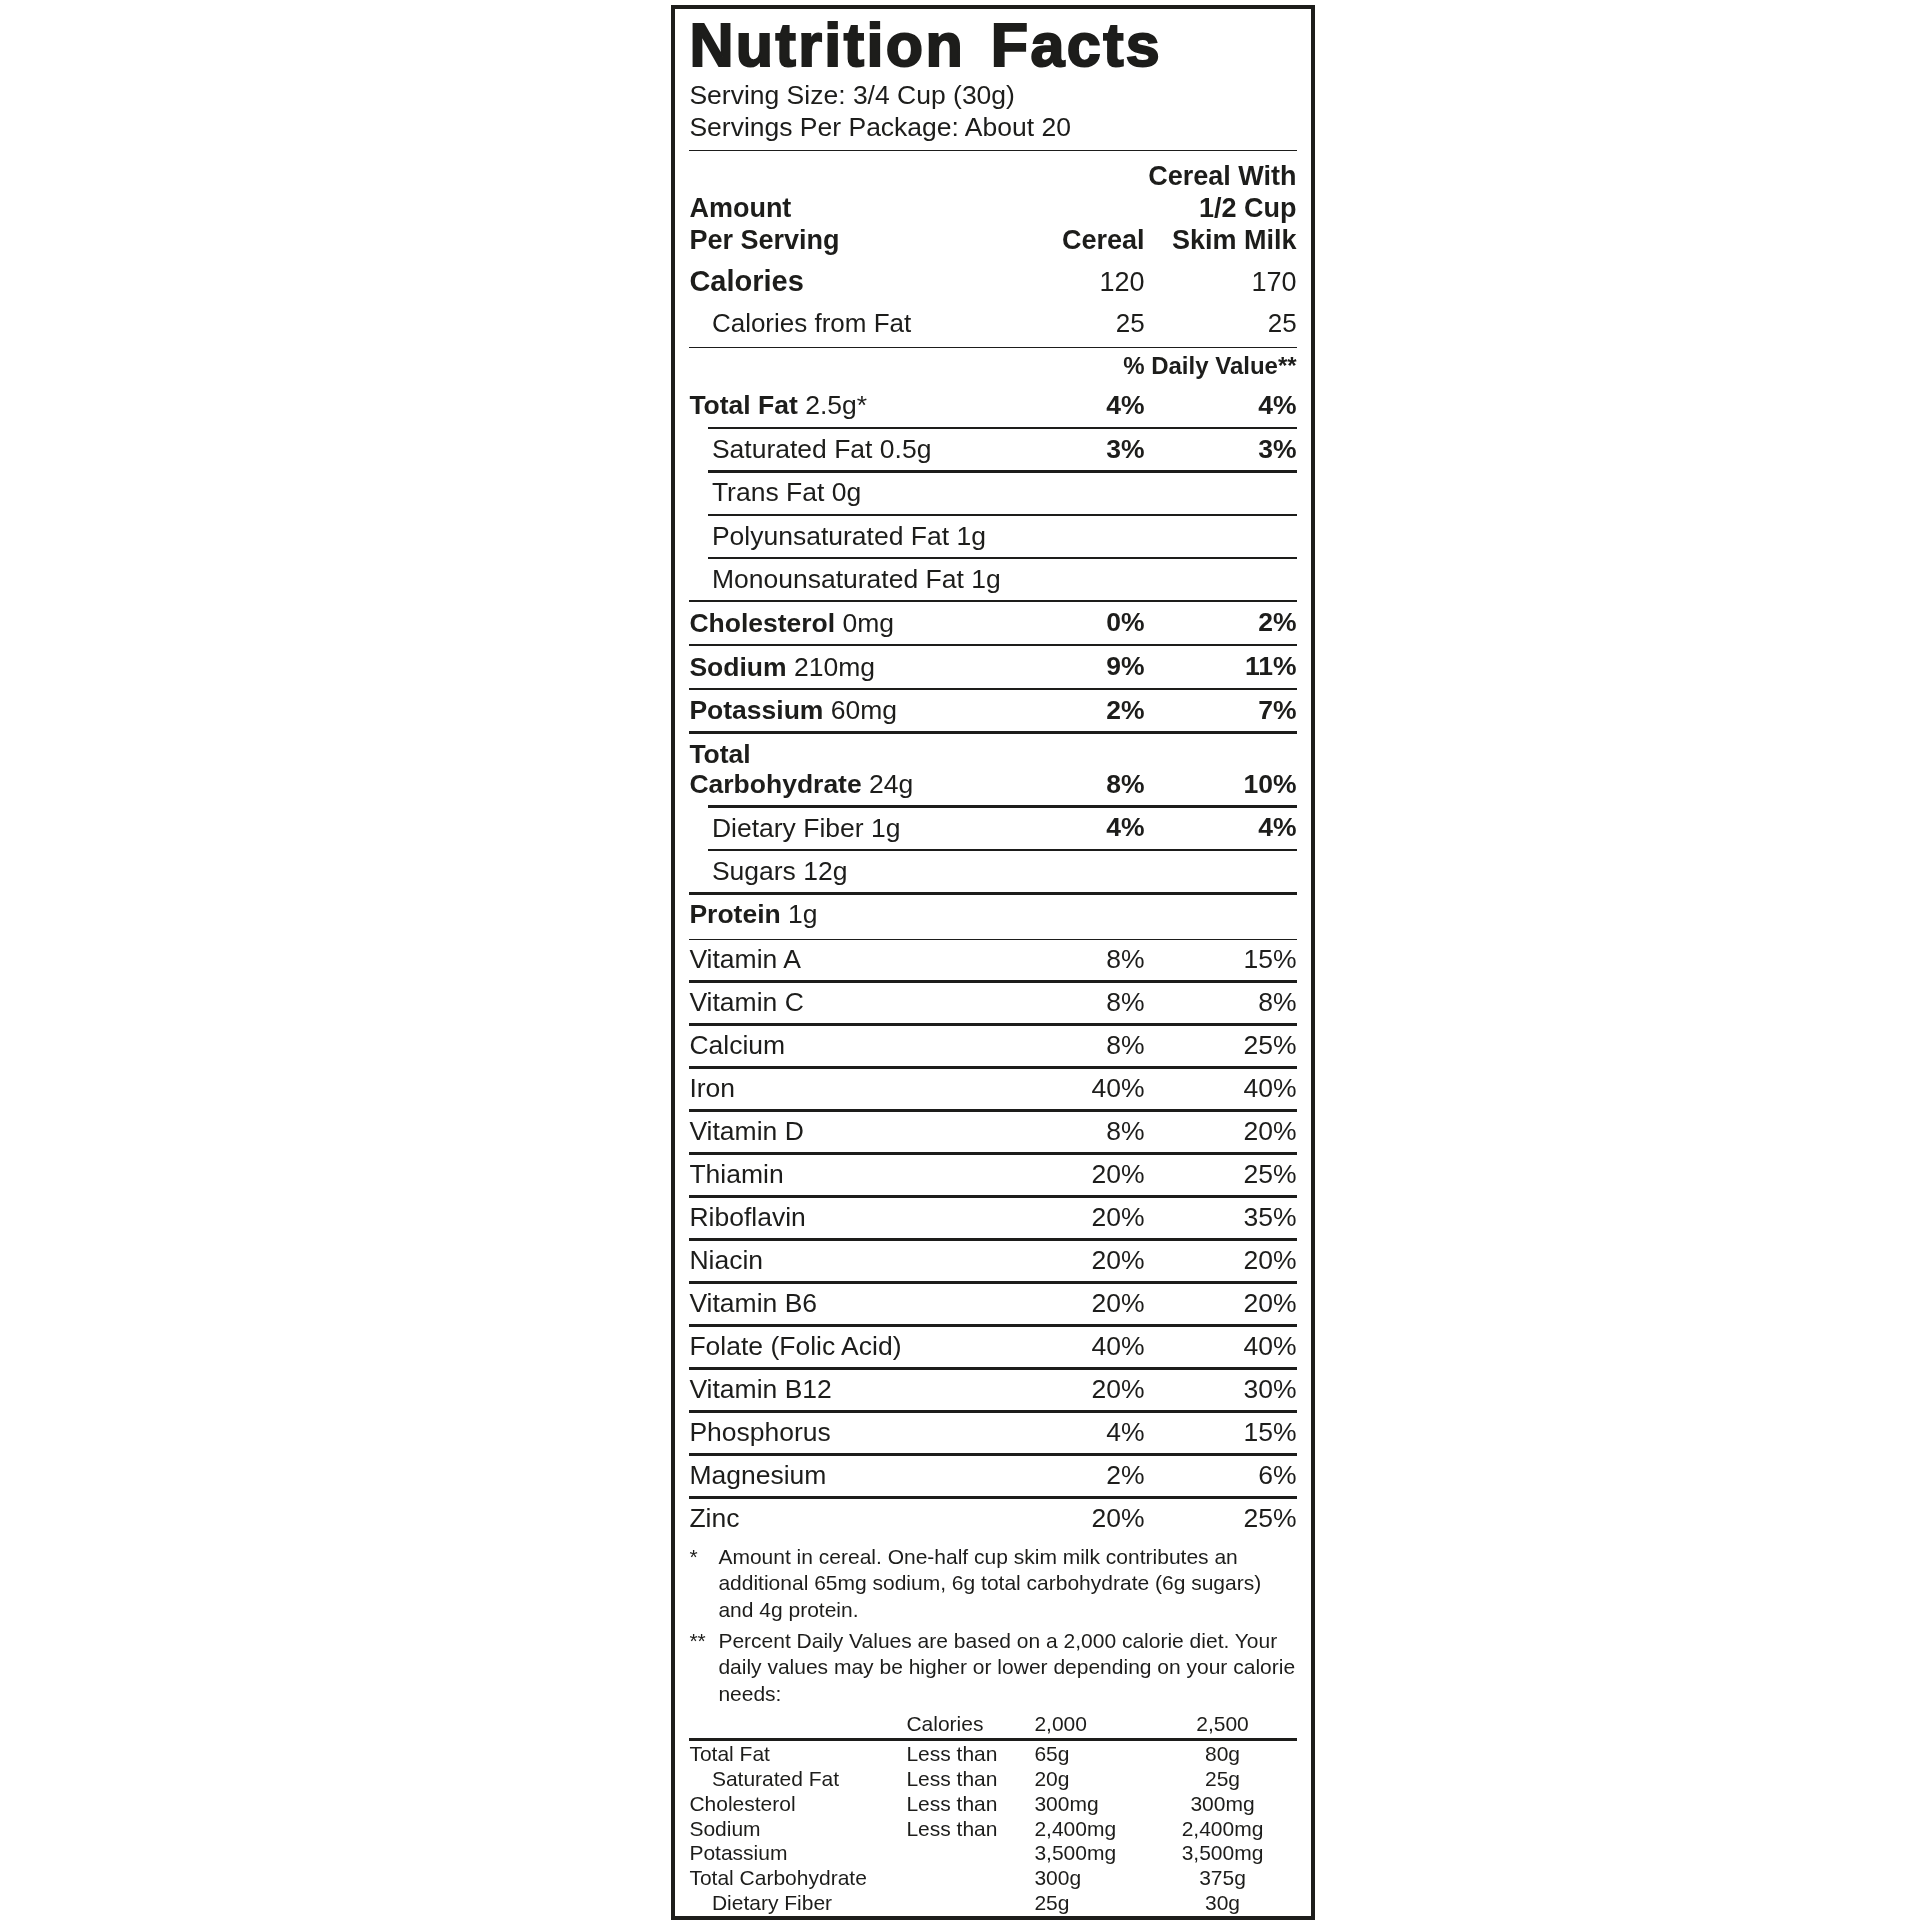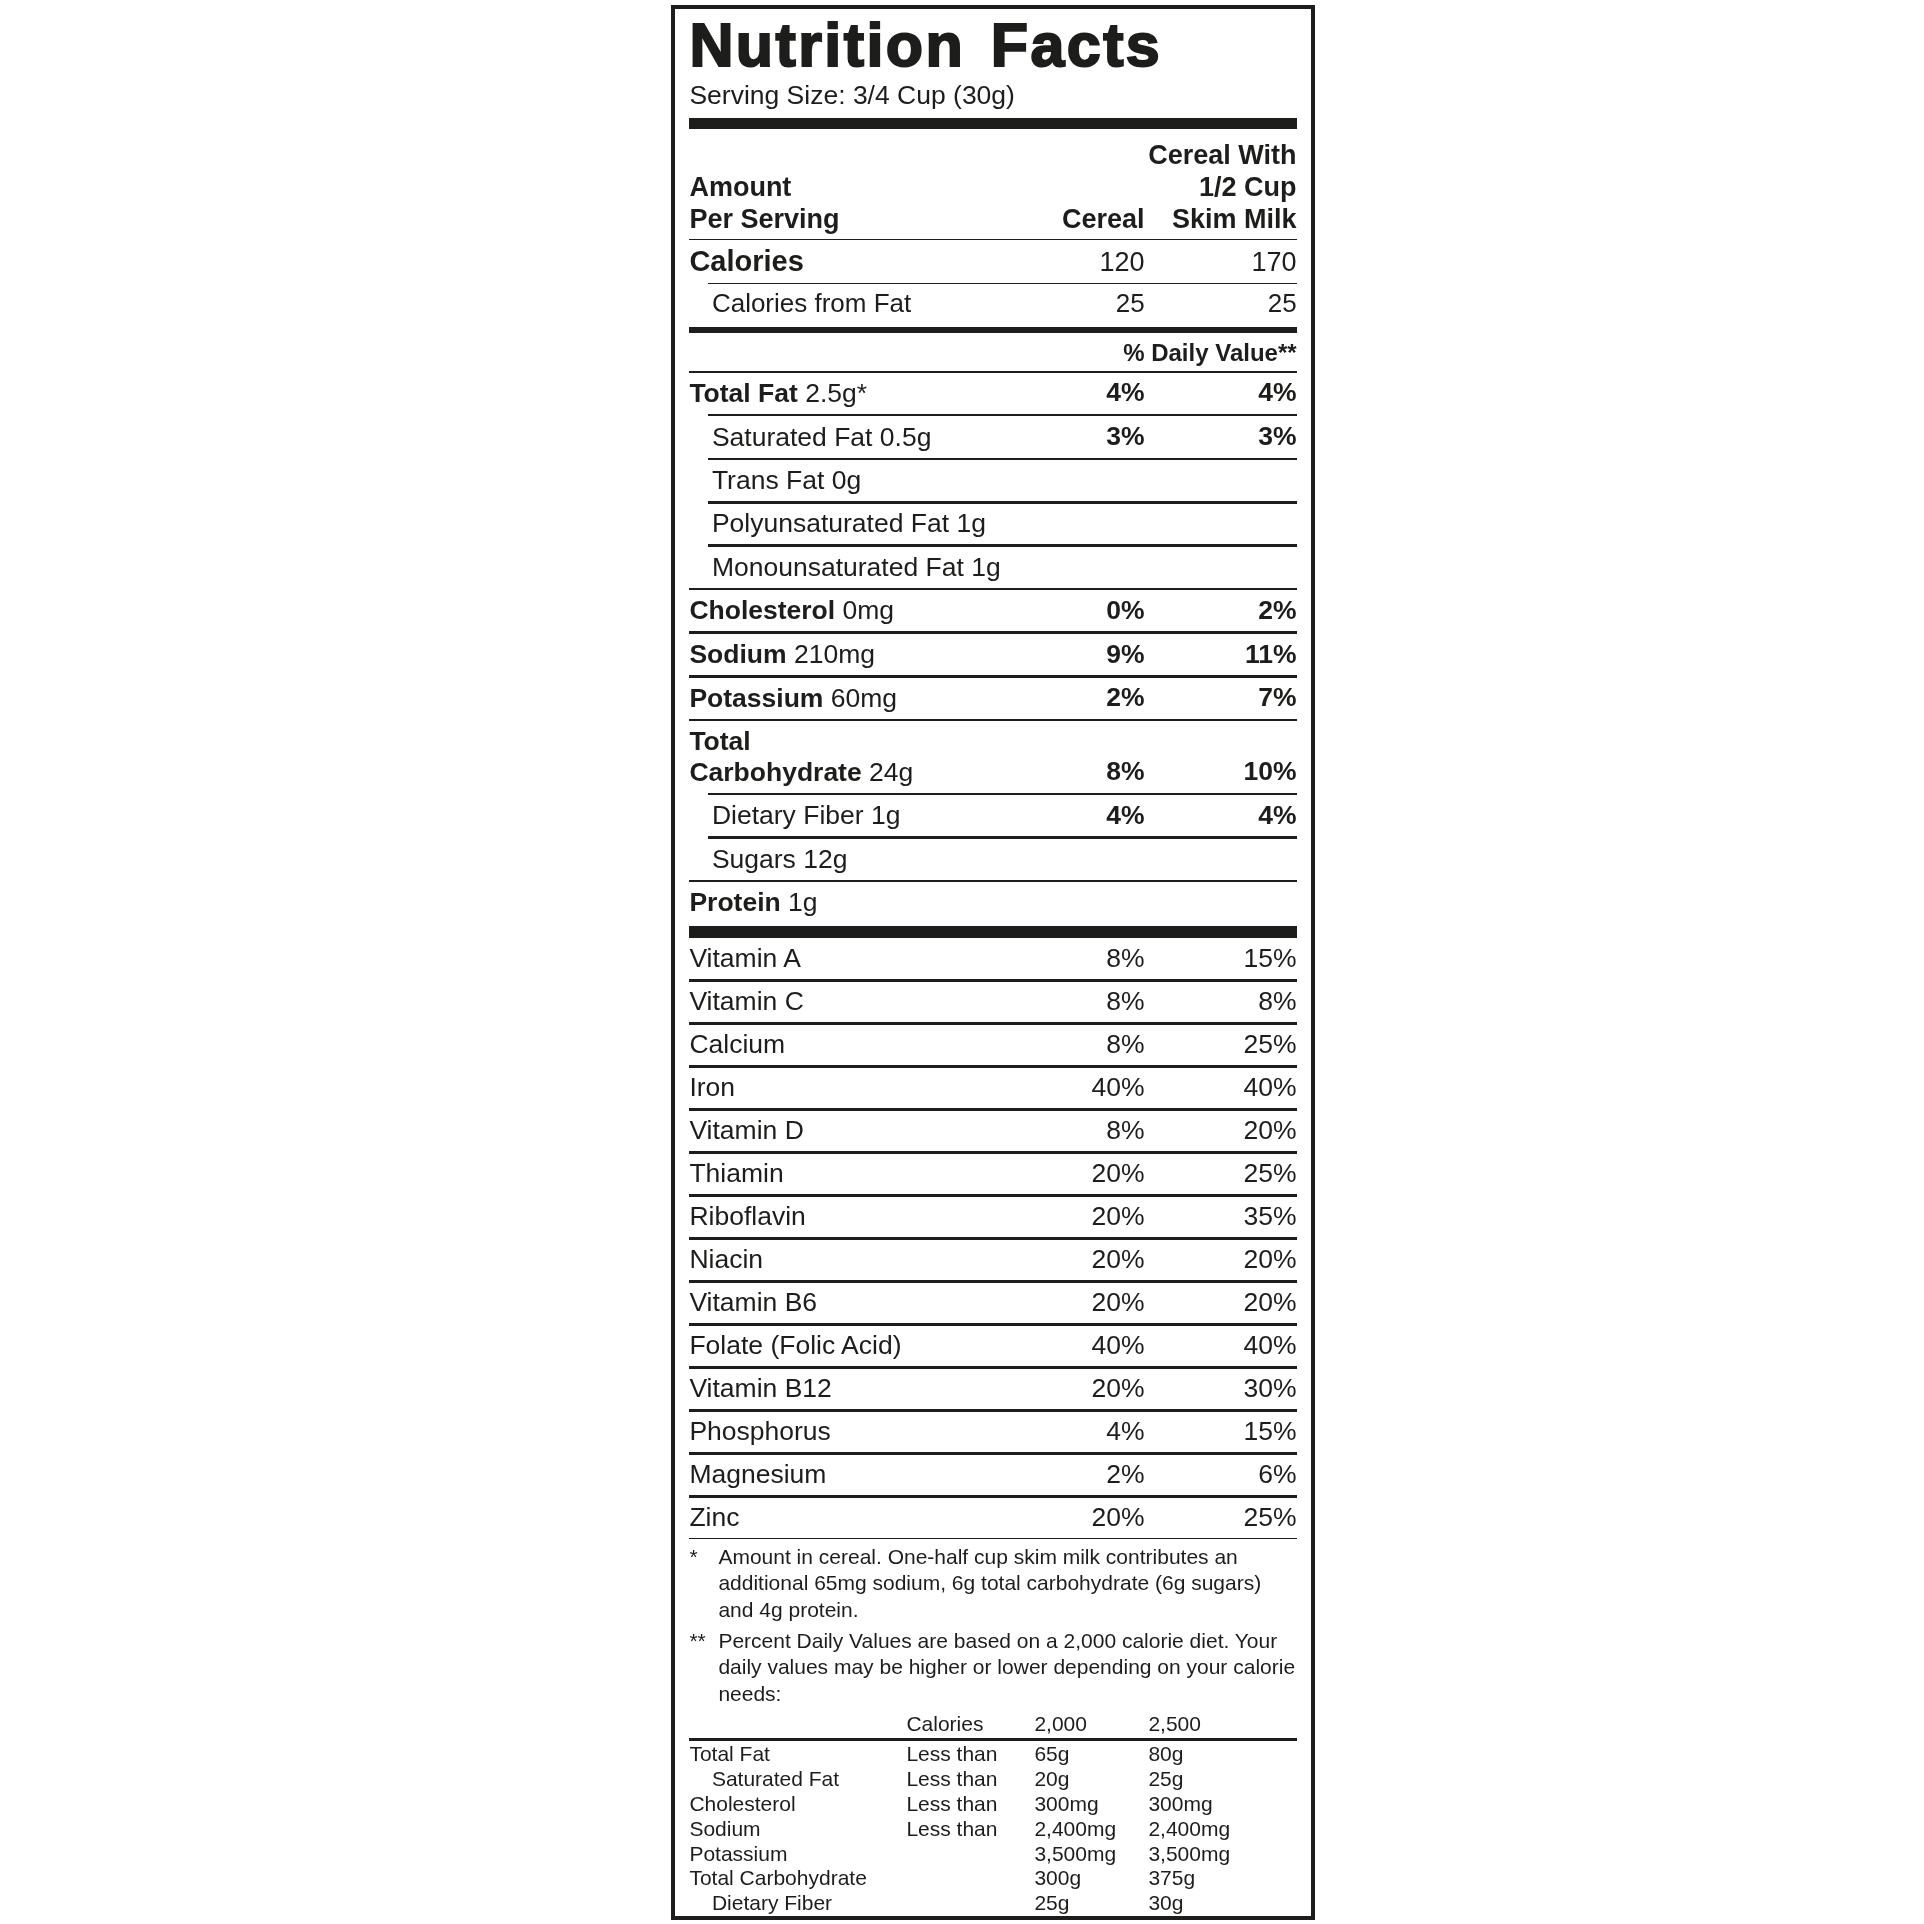--- a/index.html
+++ b/index.html
@@ -49,33 +49,34 @@
   .vrow .c1{flex:1;font-size:26.5px;}
   .vrow .pct{font-size:26.5px;font-weight:normal;}
   .fn{display:flex;font-size:21px;line-height:1.26;margin-top:4.8px;}
   .fn .fn-marker{width:29px;flex:none;}
   .fn .fn-text{flex:1;}
   .dv-table{margin-top:4.8px;font-size:21px;}
   .dvgrid{display:grid;grid-template-columns:217px 128px 114px 1fr;align-items:end;}
   .dvgrid .dc1{grid-column:1;}
   .dvgrid .dc2{grid-column:2;}
   .dvgrid .dc3{grid-column:3;}
-  .dvgrid .dc4{grid-column:4;}
+  .dvgrid .dc4{grid-column:4;text-align:center;}
   .dv-hdr{padding-bottom:2.4px;}
   .dvrow{line-height:1.18;}
   .dvrow.indent .dc1{padding-left:22.5px;}
   .dv-table .rule{margin-bottom:1.6px;}
 </style>
 </head>
 <body>
 
 <div class="nf-label">
 
   <div class="nf-title">Nutrition Facts</div>
   <div class="serving-line">Serving Size: 3/4 Cup (30g)</div>
+  <div class="serving-line">Servings Per Package: About 20</div>
 
   <div class="bar bar-1"></div>
 
   <div class="col-header">
     <div class="c1 hdr-txt" style="white-space:pre-line;">Amount
 Per Serving</div>
     <div class="c2 hdr-txt">Cereal</div>
     <div class="c3 hdr-txt" style="white-space:pre-line;">Cereal With
 1/2 Cup
 Skim Milk</div>

